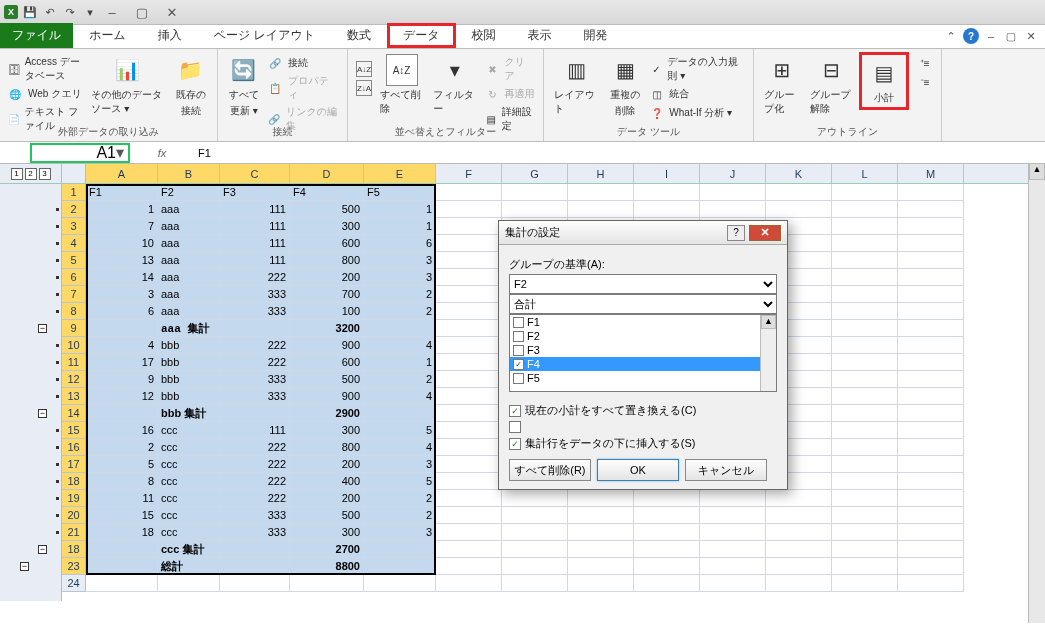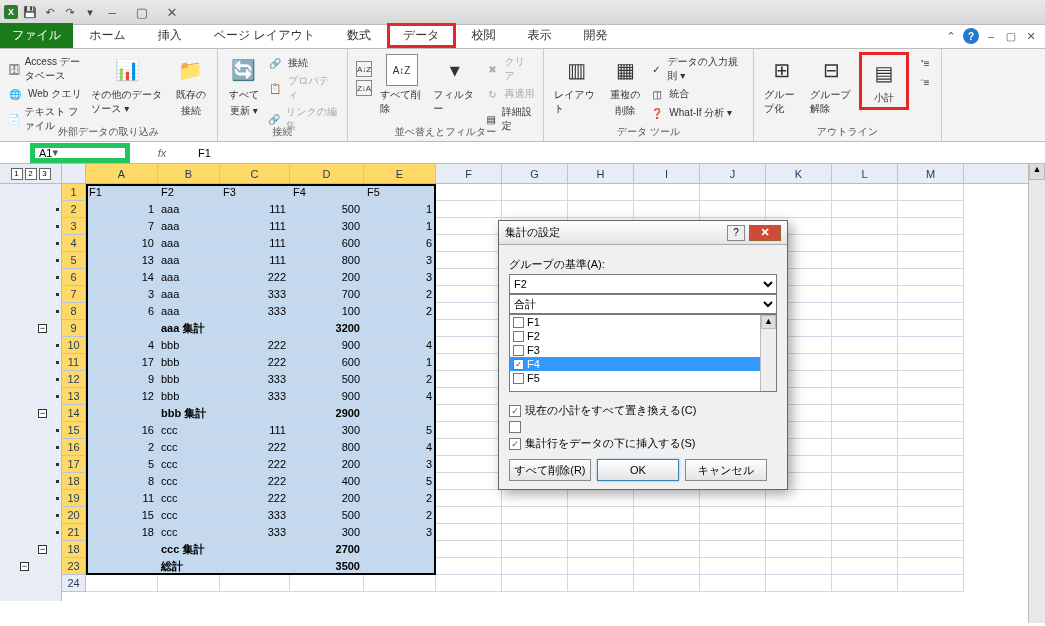--- a/index.html
+++ b/index.html
@@ -32,21 +32,21 @@
     .r-ico { width: 32px; height: 32px; display:inline-flex; align-items:center; justify-content:center; font-size:20px; }
     .r-ico-s { width: 16px; height: 16px; display:inline-flex; align-items:center; justify-content:center;}
     .r-vbtn{ display:flex; align-items:center; gap:4px; padding:1px 2px; font-size:10px; cursor:pointer; color:#333;}
     .r-vbtn.disabled{ color:#aaa;}
     .r-stack{ display:flex; flex-direction:column; gap:1px; margin-top:2px;}
 
     .subtotal-highlight{ border:3px solid #e7262c; padding:0 2px;}
 
     
     .formula-row { height: 22px; display: flex; align-items: center; border-bottom: 1px solid #bbb; background:#fff;}
-    .namebox { width: 100px; height: 20px; border: 5px solid #22c55e; margin: 0 2px 0 30px; padding: 0 4px; display:flex; align-items:center; justify-content:flex-start; font-size:11px;}
+    .namebox { width: 100px; height: 20px; border: 2px solid #22c55e; margin: 0 2px 0 30px; padding: 0 4px; display:flex; align-items:center; justify-content:flex-end; font-size:16px;}
     .namebox .dd{ color:#555;}
     .fx-label{ width:60px; text-align:center; color:#666; font-style:italic;}
     .formula-input{ flex:1; padding:0 6px; font-size:11px;}
 
     
     .sheet-area{ display:flex; height: 437px; position:relative; }
     .outline-area{ width: 62px; background:#e8edf5; border-right:1px solid #9cb; display:flex; flex-direction:column;}
     .outline-head{ height:20px; display:flex; gap:2px; align-items:center; justify-content:center; border-bottom:1px solid #9cb;}
     .outline-head span{ width:12px; height:12px; border:1px solid #666; font-size:8px; display:inline-flex; align-items:center; justify-content:center; background:#fff;}
     .outline-rows{ flex:1; position:relative;}
@@ -553,21 +553,21 @@
             <div class="cell white" style="width:66px"></div>
             <div class="cell white" style="width:66px"></div>
             <div class="cell white" style="width:66px"></div>
             <div class="cell white" style="width:66px"></div>
             <div class="cell white" style="width:66px"></div>
             <div class="cell white" style="width:66px"></div>
             <div class="cell white" style="width:66px"></div>
           </div>
           <div class="row">
             <div class="cell sel r" style="width:72px;font-weight:bold;"></div>
-            <div class="cell sel" style="width:62px;font-weight:bold;">aaa 集計</div>
+            <div class="cell sel" style="width:62px;font-weight:bold;font-family:Liberation Mono, monospace;">aaa 集計</div>
             <div class="cell sel r" style="width:70px;font-weight:bold;"></div>
             <div class="cell sel r" style="width:74px;font-weight:bold;">3200</div>
             <div class="cell sel r" style="width:72px;font-weight:bold;"></div>
             <div class="cell white" style="width:66px"></div>
             <div class="cell white" style="width:66px"></div>
             <div class="cell white" style="width:66px"></div>
             <div class="cell white" style="width:66px"></div>
             <div class="cell white" style="width:66px"></div>
             <div class="cell white" style="width:66px"></div>
             <div class="cell white" style="width:66px"></div>
@@ -765,21 +765,21 @@
             <div class="cell white" style="width:66px"></div>
             <div class="cell white" style="width:66px"></div>
             <div class="cell white" style="width:66px"></div>
             <div class="cell white" style="width:66px"></div>
             <div class="cell white" style="width:66px"></div>
           </div>
           <div class="row">
             <div class="cell sel r" style="width:72px;font-weight:bold;"></div>
             <div class="cell sel" style="width:62px;font-weight:bold;">総計</div>
             <div class="cell sel r" style="width:70px;font-weight:bold;"></div>
-            <div class="cell sel r" style="width:74px;font-weight:bold;">3500</div>
+            <div class="cell sel r" style="width:74px;font-weight:bold;">8800</div>
             <div class="cell sel r" style="width:72px;font-weight:bold;"></div>
             <div class="cell white" style="width:66px"></div>
             <div class="cell white" style="width:66px"></div>
             <div class="cell white" style="width:66px"></div>
             <div class="cell white" style="width:66px"></div>
             <div class="cell white" style="width:66px"></div>
             <div class="cell white" style="width:66px"></div>
             <div class="cell white" style="width:66px"></div>
             <div class="cell white" style="width:66px"></div>
           </div>

